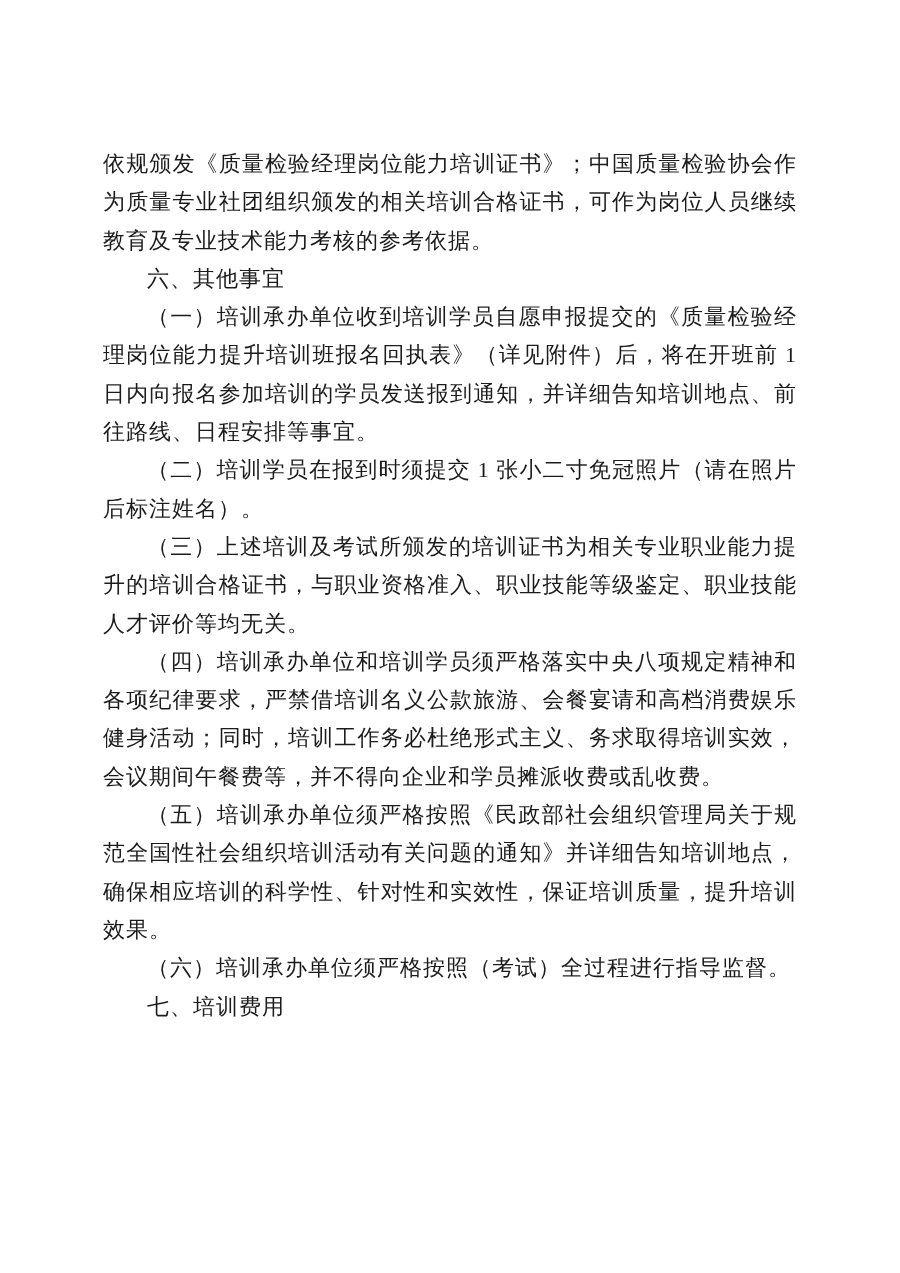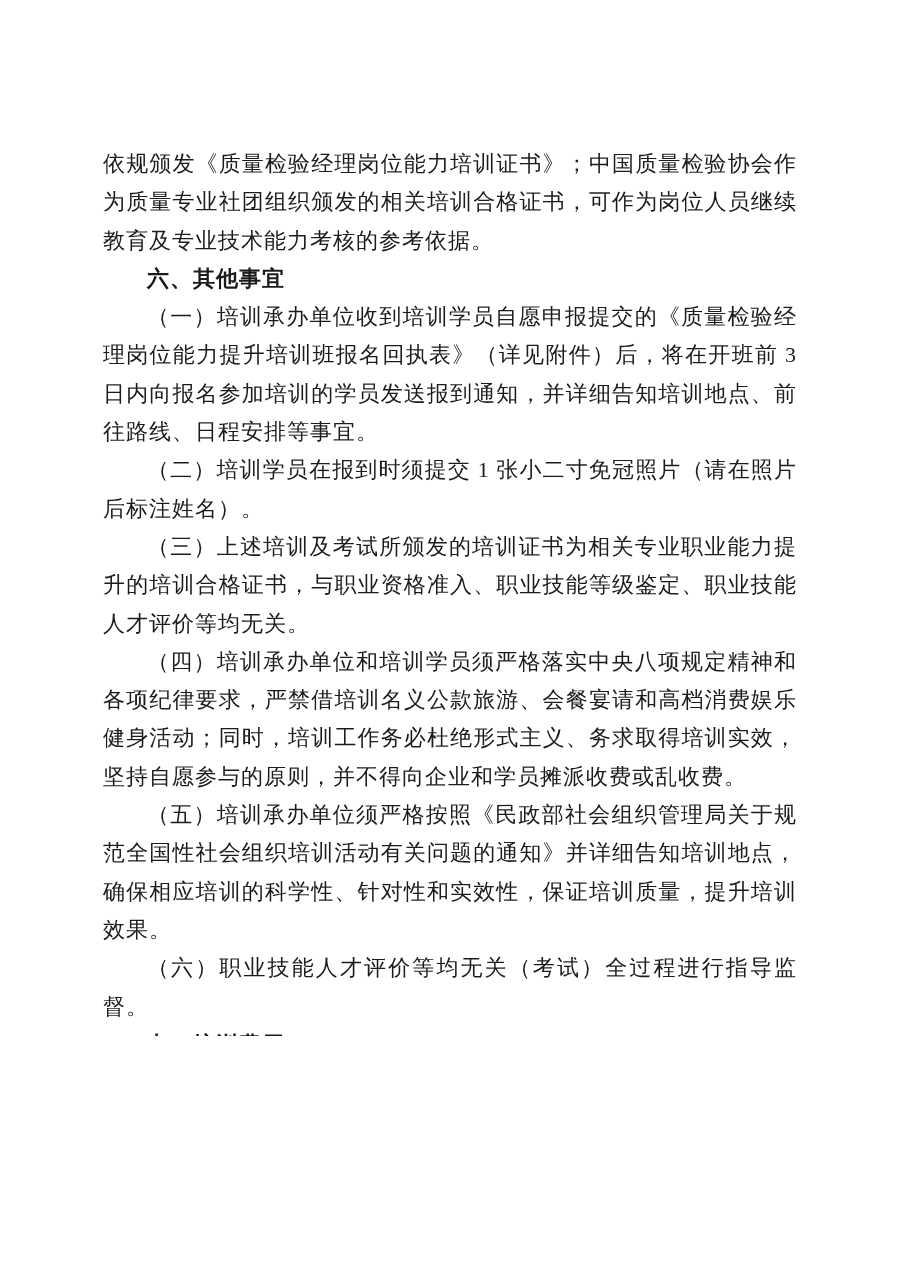--- a/index.html
+++ b/index.html
@@ -39,21 +39,21 @@
   }
 
   .para.indent {
     text-indent: 2em;
   }
 
   .heading {
     font-size: 22px;
     line-height: 38.3px;
     letter-spacing: 1px;
-    font-weight: bold;
+    font-weight: normal;
     text-indent: 2em;
     font-family: "Liberation Sans", "DejaVu Sans", sans-serif;
   }
 
   .page-number {
     position: absolute;
     top: 1180px;
     left: 103px;
     width: 694px;
     text-align: right;
@@ -64,22 +64,22 @@
     font-family: "Liberation Serif", "DejaVu Serif", serif;
   }
 </style>
 </head>
 <body>
 
 <div class="page">
   <div class="content" id="content">
       <p class="para">依规颁发《质量检验经理岗位能力培训证书》；中国质量检验协会作为质量专业社团组织颁发的相关培训合格证书，可作为岗位人员继续教育及专业技术能力考核的参考依据。</p>
       <h2 class="heading">六、其他事宜</h2>
-      <p class="para indent">（一）培训承办单位收到培训学员自愿申报提交的《质量检验经理岗位能力提升培训班报名回执表》（详见附件）后，将在开班前 3 日内向报名参加培训的学员发送报到通知，并详细告知培训地点、前往路线、日程安排等事宜。</p>
+      <p class="para indent">（一）培训承办单位收到培训学员自愿申报提交的《质量检验经理岗位能力提升培训班报名回执表》（详见附件）后，将在开班前 1 日内向报名参加培训的学员发送报到通知，并详细告知培训地点、前往路线、日程安排等事宜。</p>
       <p class="para indent">（二）培训学员在报到时须提交 1 张小二寸免冠照片（请在照片后标注姓名）。</p>
       <p class="para indent">（三）上述培训及考试所颁发的培训证书为相关专业职业能力提升的培训合格证书，与职业资格准入、职业技能等级鉴定、职业技能人才评价等均无关。</p>
-      <p class="para indent">（四）培训承办单位和培训学员须严格落实中央八项规定精神和各项纪律要求，严禁借培训名义公款旅游、会餐宴请和高档消费娱乐健身活动；同时，培训工作务必杜绝形式主义、务求取得培训实效，坚持自愿参与的原则，并不得向企业和学员摊派收费或乱收费。</p>
+      <p class="para indent">（四）培训承办单位和培训学员须严格落实中央八项规定精神和各项纪律要求，严禁借培训名义公款旅游、会餐宴请和高档消费娱乐健身活动；同时，培训工作务必杜绝形式主义、务求取得培训实效，会议期间午餐费等，并不得向企业和学员摊派收费或乱收费。</p>
       <p class="para indent">（五）培训承办单位须严格按照《民政部社会组织管理局关于规范全国性社会组织培训活动有关问题的通知》并详细告知培训地点，确保相应培训的科学性、针对性和实效性，保证培训质量，提升培训效果。</p>
-      <p class="para indent">（六）职业技能人才评价等均无关（考试）全过程进行指导监督。</p>
+      <p class="para indent">（六）培训承办单位须严格按照（考试）全过程进行指导监督。</p>
       <h2 class="heading">七、培训费用</h2>
     </div>
   <div class="page-number">— 5 —</div>
 </div>
 
 </body></html>

